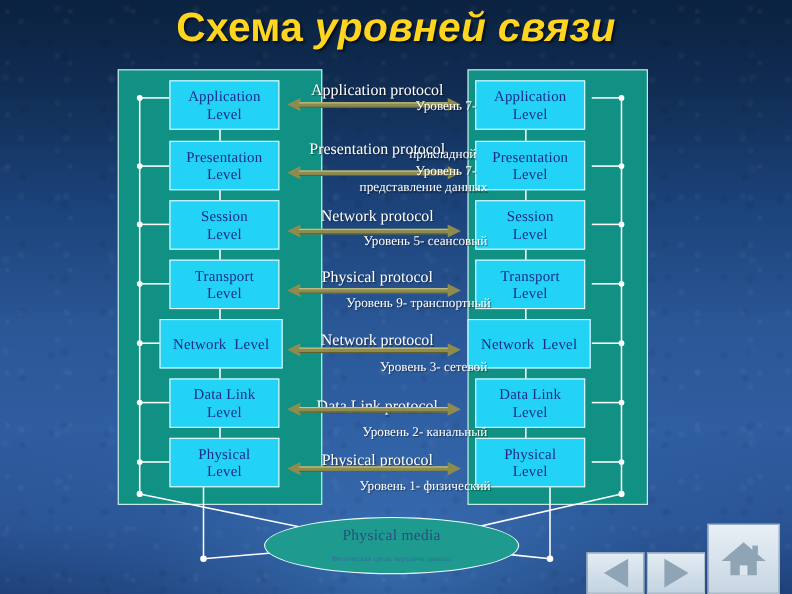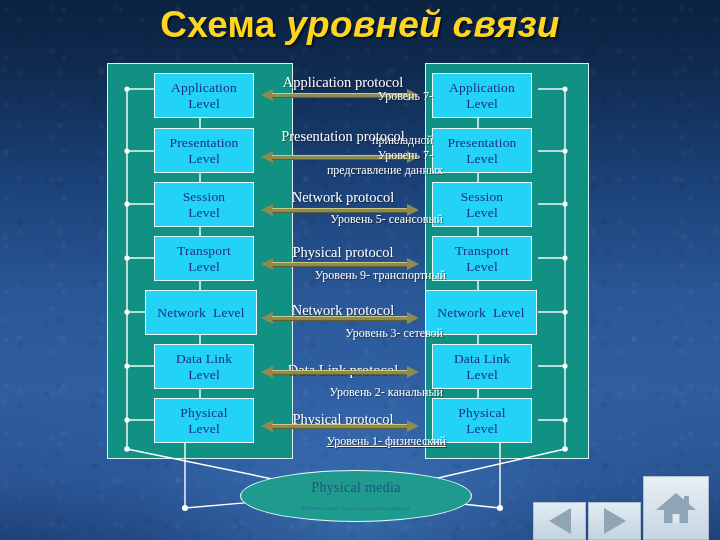--- a/index.html
+++ b/index.html
@@ -388,21 +388,21 @@
       <span class="head right"></span>
     </div>
   <div class="level-label wide" style="top:385px;">Уровень 2- канальный</div>
 
   <div class="proto-label" style="top:411px;">Physical protocol</div>
   <div class="arrow" style="top:420px;">
       <span class="head left"></span>
       <span class="shaft"></span>
       <span class="head right"></span>
     </div>
-  <div class="level-label wide" style="top:434px; left:240px; width:206px;text-decoration:underline;">Уровень 1- физический</div>
+  <div class="level-label wide" style="top:434px; left:240px; width:206px;">Уровень 1- физический</div>
 
   <div id="media-oval">
     <div class="main">Physical media</div>
     <div class="sub">Физическая среда передачи данных</div>
   </div>
 
   <div id="navbar">
     <div class="nav-btn">
       <span class="tri prev"></span>
     </div>

